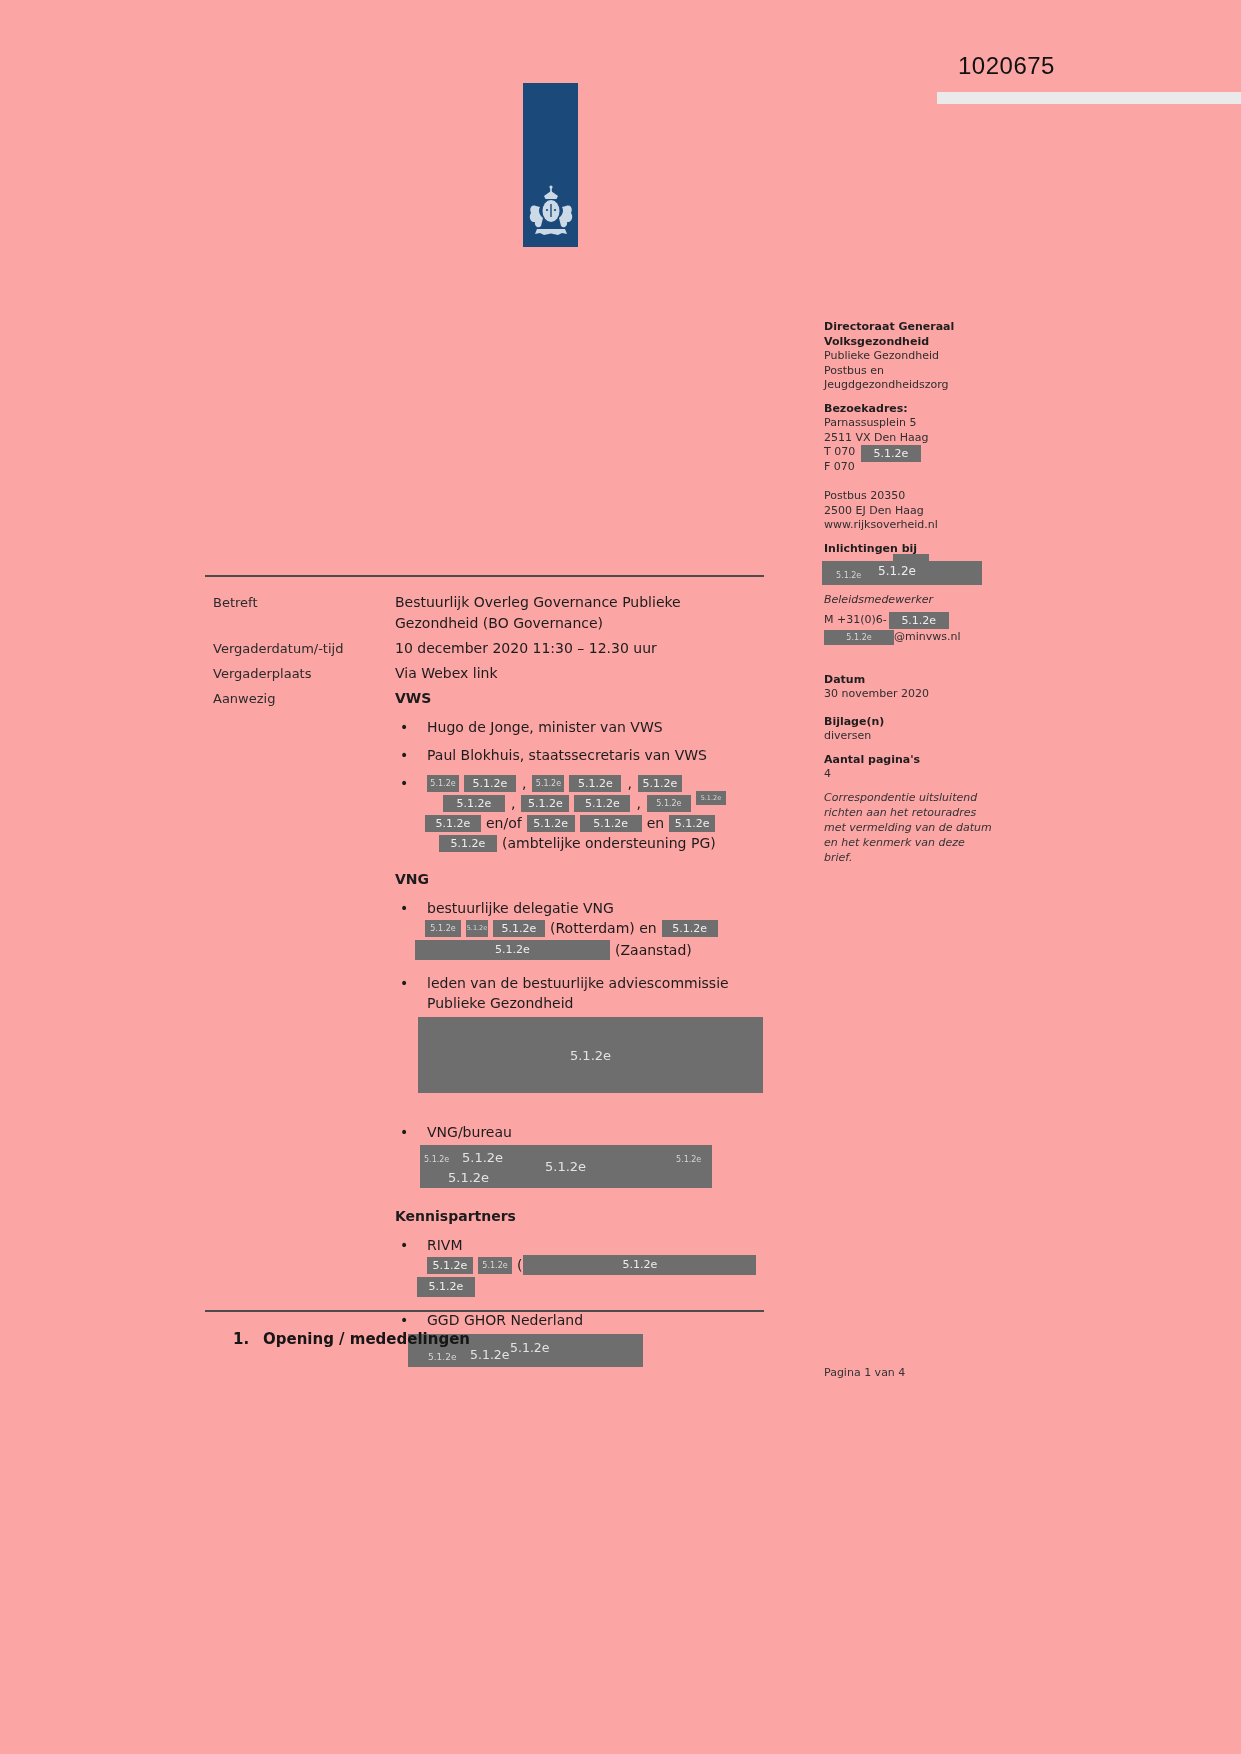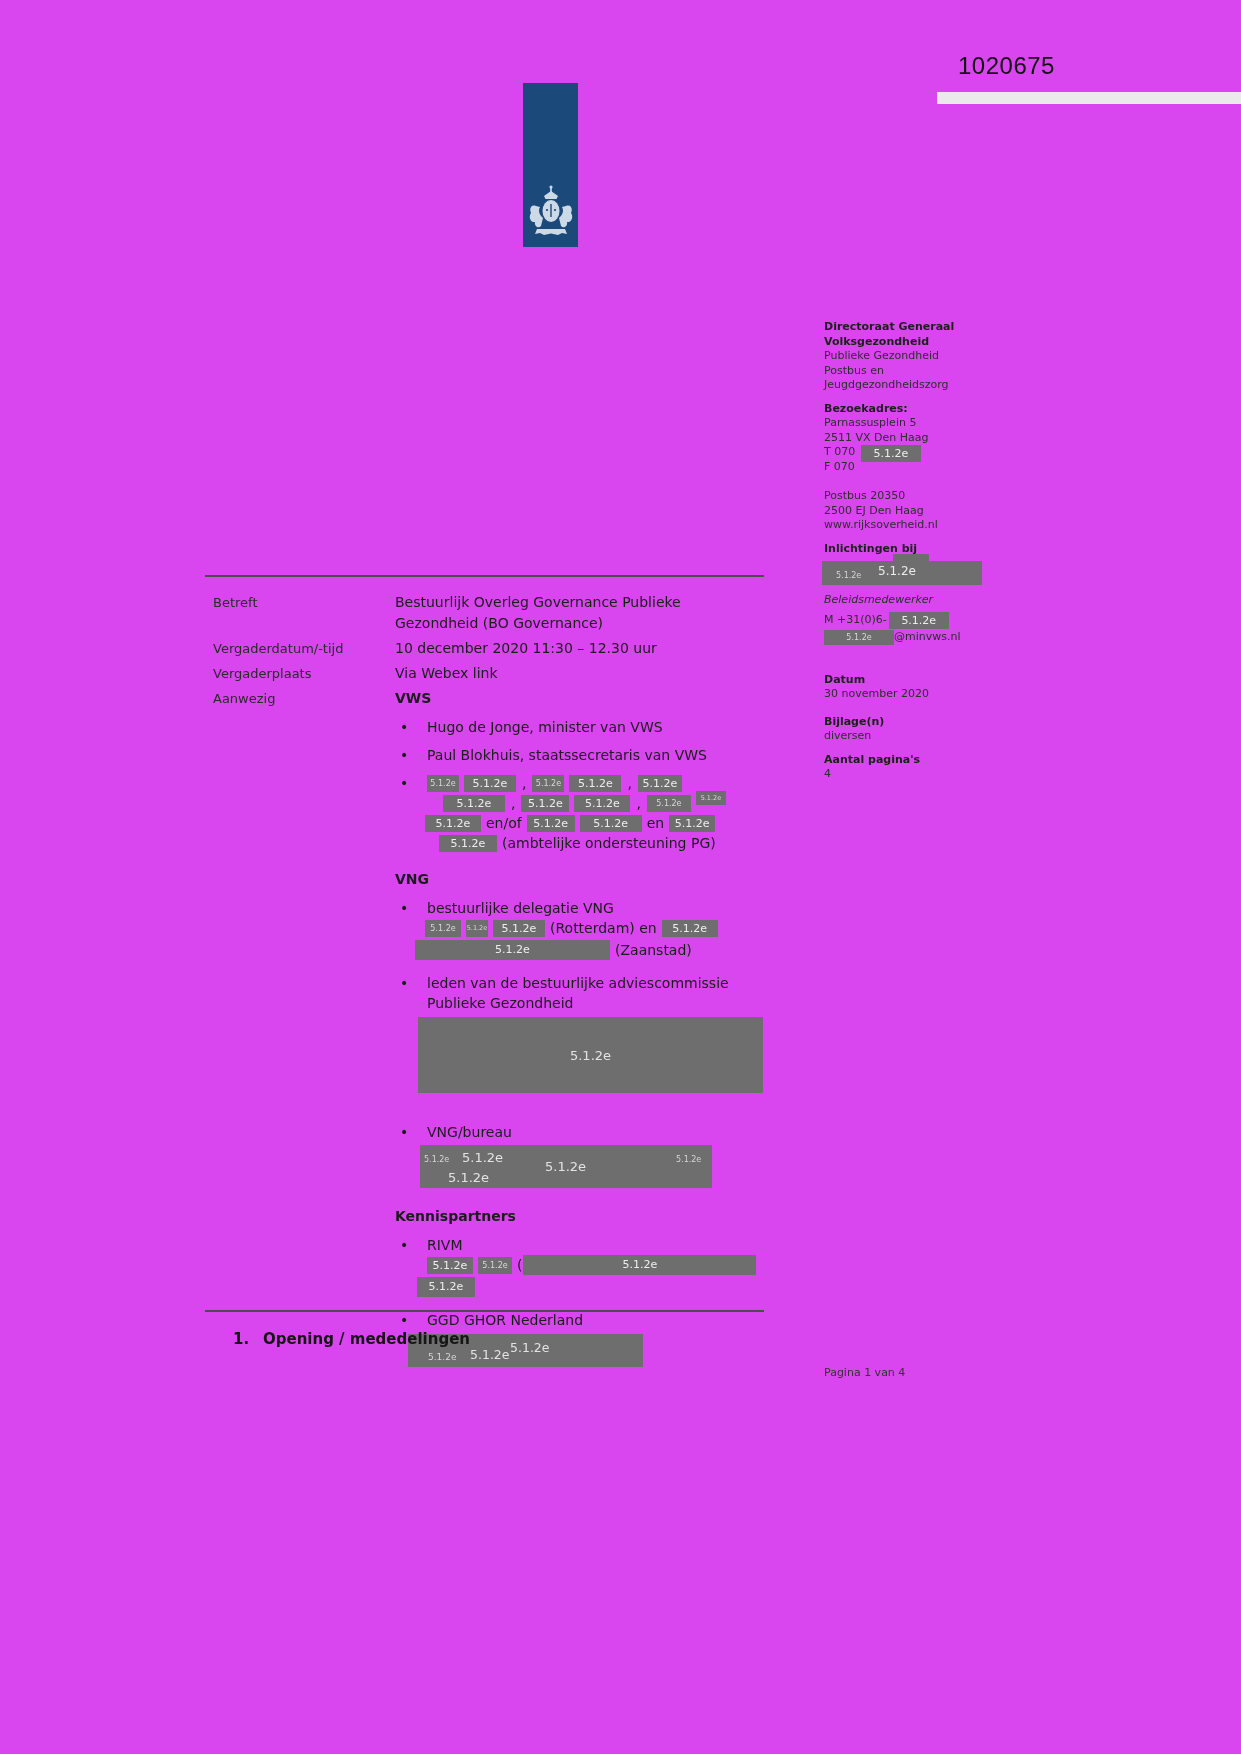--- a/index.html
+++ b/index.html
@@ -1,17 +1,17 @@
 <!DOCTYPE html>
 <html><head>
 <meta charset="utf-8">
 <style>
   html,body { margin:0; padding:0; background:#ffffff; }
   .page {
-    position:relative; width:1241px; height:1754px; background:#d946ef;
+    position:relative; width:1241px; height:1754px; background:#fca5a5;
     font-family:"DejaVu Sans", sans-serif; color:#1c1c1c; overflow:hidden;
   }
 
   
   .doc-number { position:absolute; left:958px; top:52px; font-size:24px; color:#111;
     font-family:"Liberation Sans", sans-serif; letter-spacing:.5px; }
   .edge-artifact { position:absolute; left:937px; top:92px; width:304px; height:12px; background:#eaeaea; }
   .logo-bar { position:absolute; left:523px; top:83px; width:55px; height:164px; background:#1b4a7a; }
   .crest { position:absolute; left:50%; bottom:5px; transform:translateX(-50%); }
   .ministry { position:absolute; left:590px; top:184px; font-family:"Liberation Serif", serif;
@@ -149,20 +149,27 @@
 
     <div class="b sb-gap28">Datum</div>
     <div>30 november 2020</div>
 
     <div class="b sb-gap13">Bijlage(n)</div>
     <div>diversen</div>
 
     <div class="b sb-gap9">Aantal pagina's</div>
     <div>4</div>
 
+    <div class="note">
+      <div>Correspondentie uitsluitend</div>
+      <div>richten aan het retouradres</div>
+      <div>met vermelding van de datum</div>
+      <div>en het kenmerk van deze</div>
+      <div>brief.</div>
+    </div>
   </div>
 
   <div class="rule rule1"></div>
 
   <div class="meta">
     <div class="label">Betreft</div>
     <div>
       <div>Bestuurlijk Overleg Governance Publieke</div>
       <div>Gezondheid (BO Governance)</div>
     </div>

